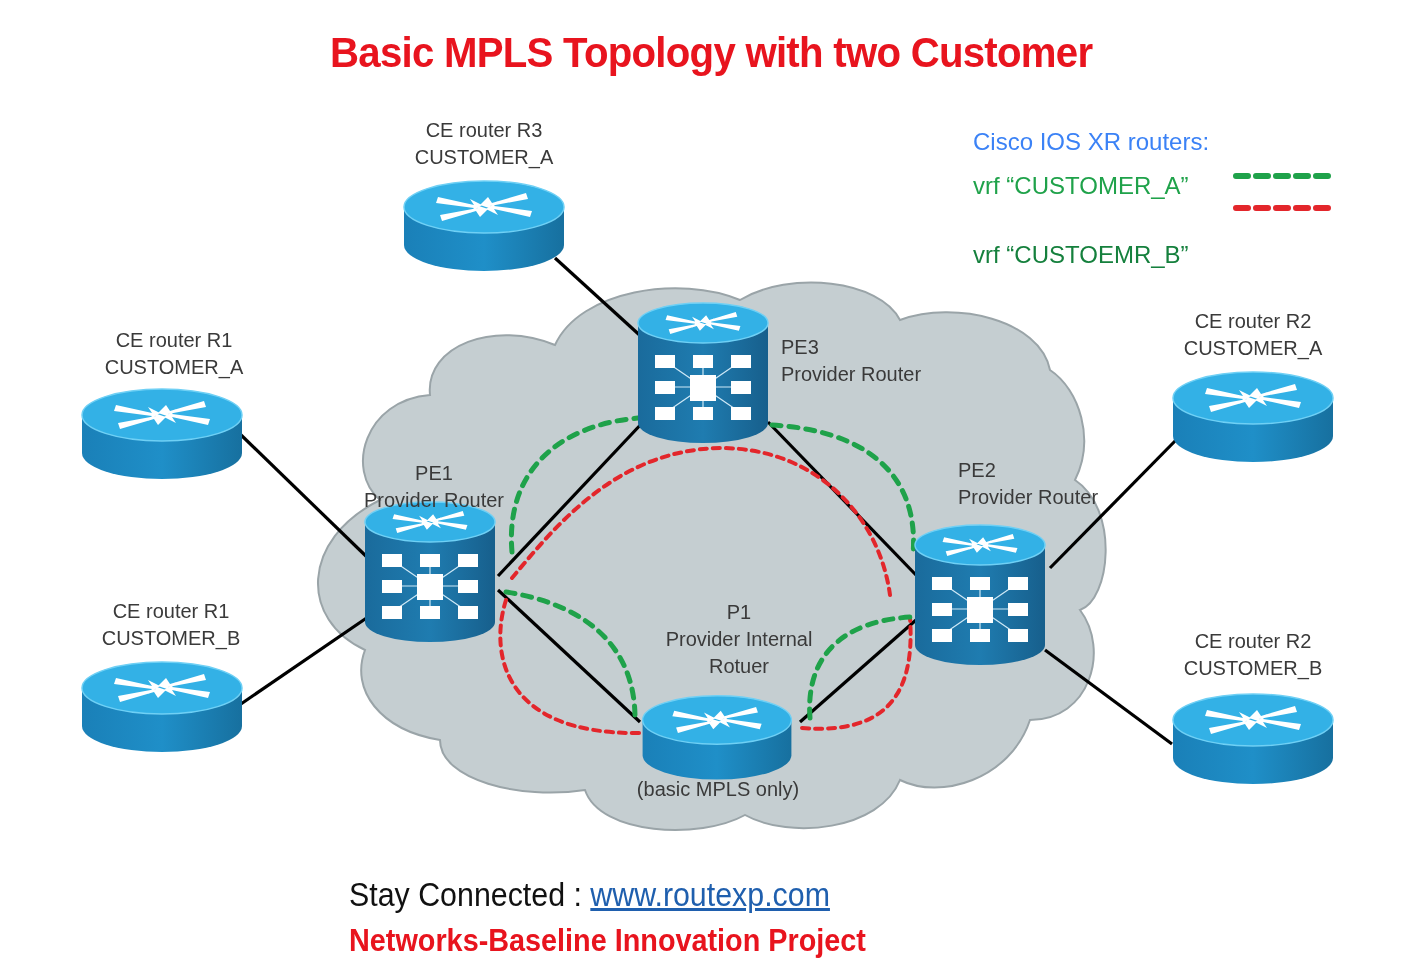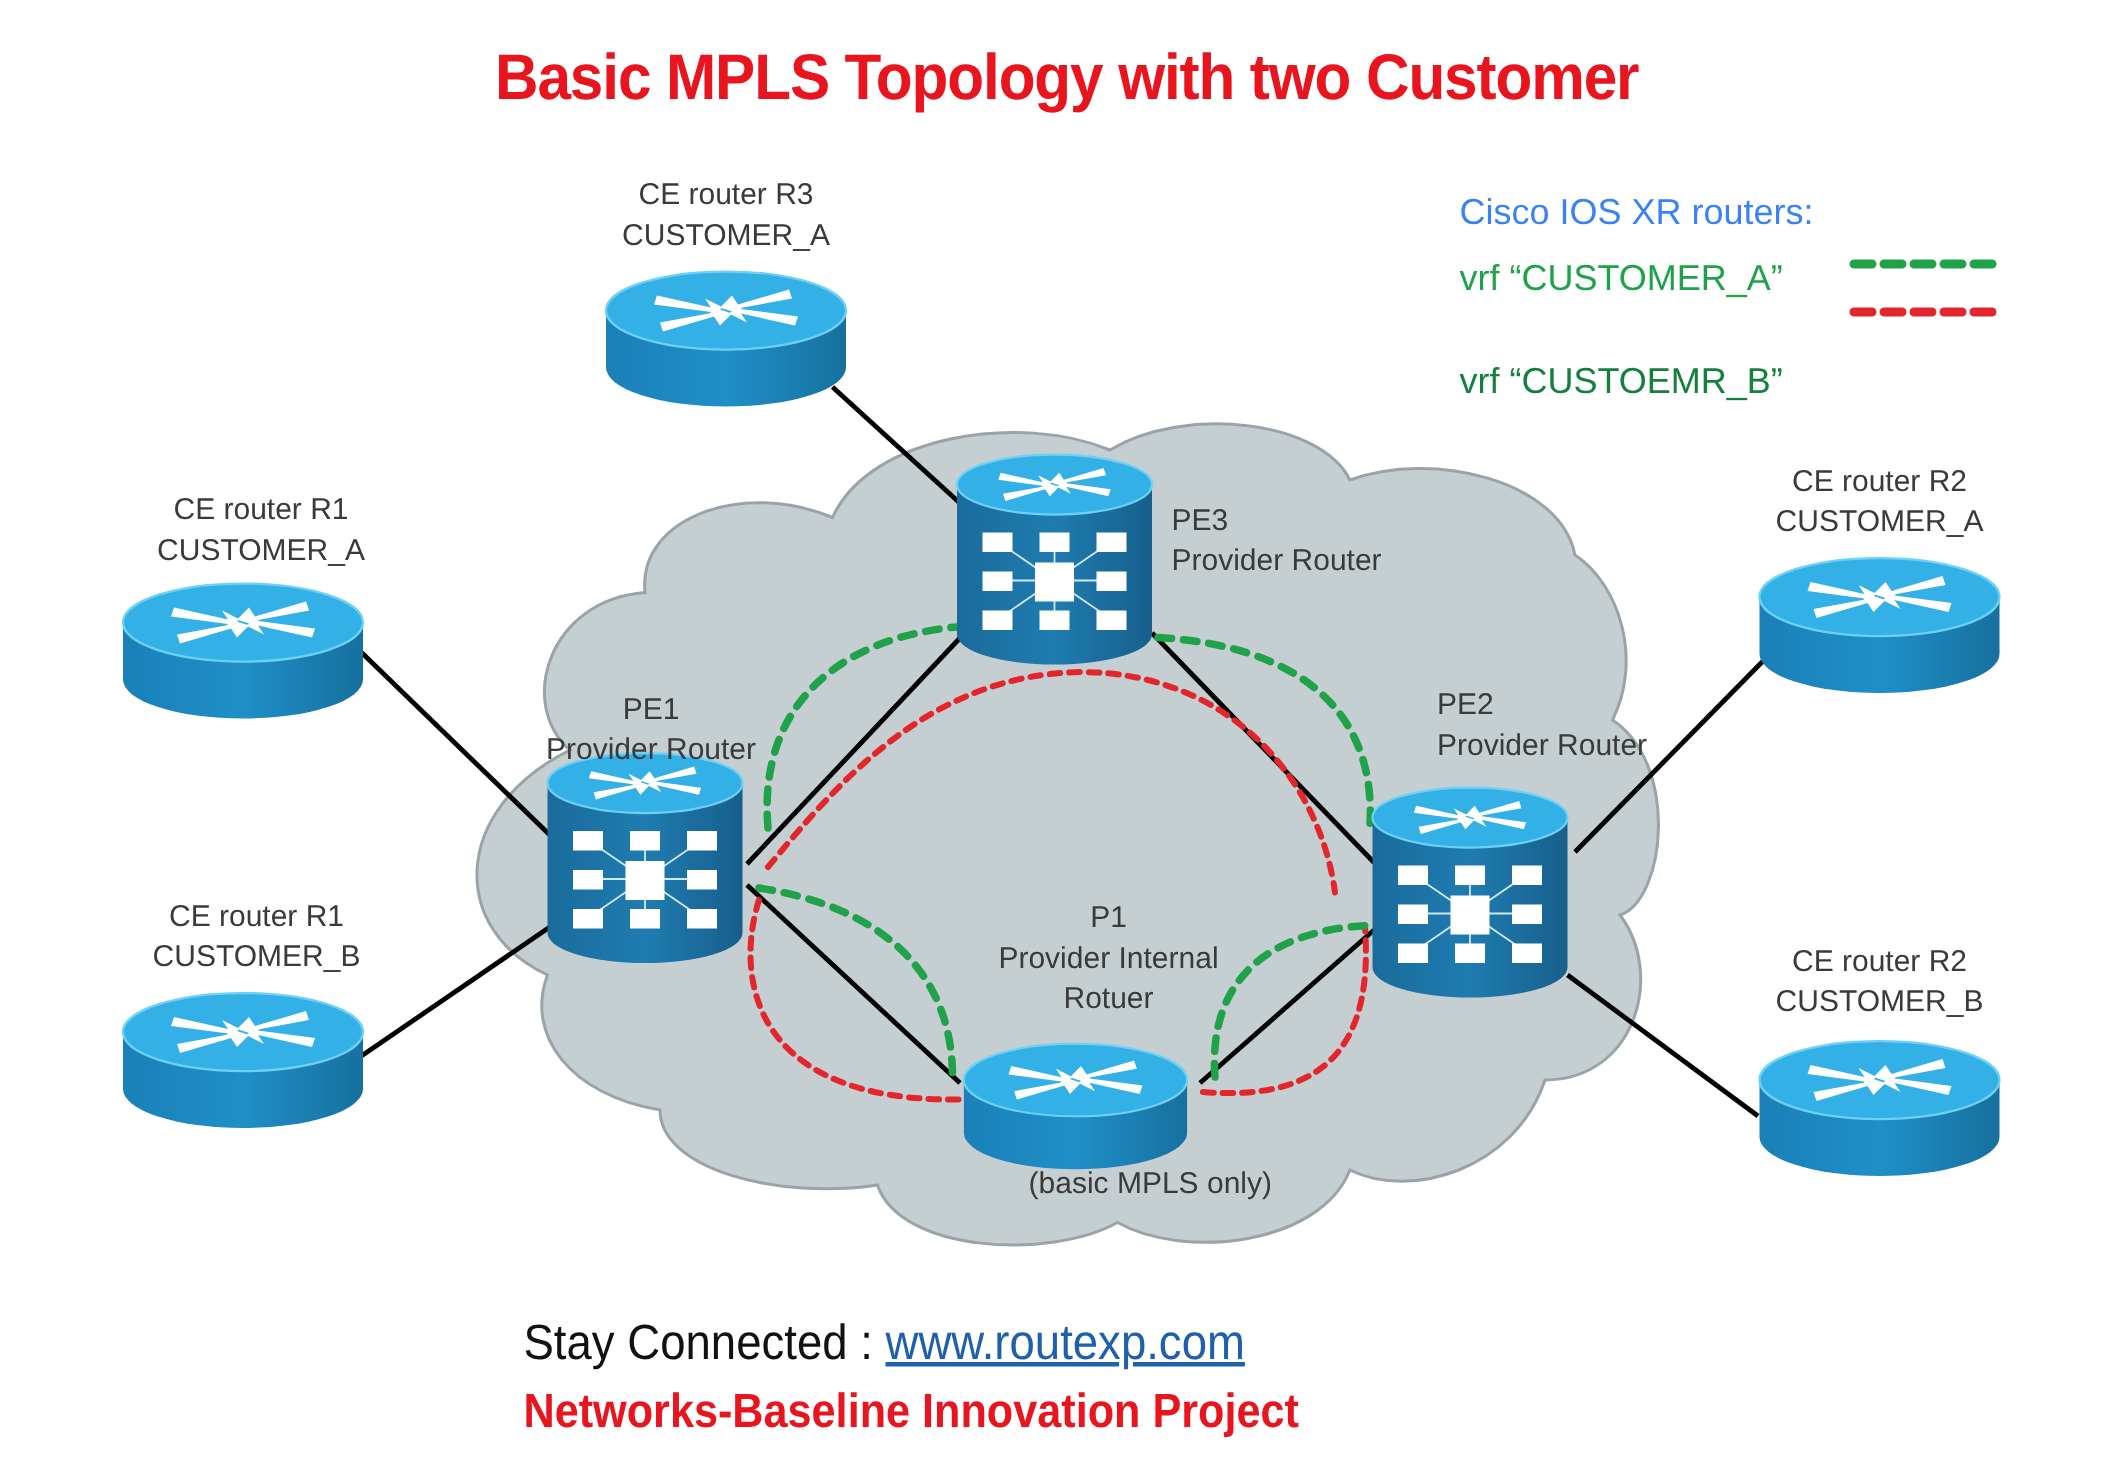--- a/index.html
+++ b/index.html
@@ -183,18 +183,18 @@
 <div class="lbl" style="left:925px;top:457px;margin-left:33px;">
   <div>PE2</div>
   <div>Provider Router</div>
 </div>
 
 <div class="lbl center" style="left:639px;top:599px;width:200px;">
   <div>P1</div>
   <div>Provider Internal</div>
   <div>Rotuer</div>
 </div>
-<div class="lbl center" style="left:628px;top:776px;width:220px;text-align:right;">(basic MPLS only)</div>
+<div class="lbl center" style="left:608px;top:776px;width:220px;">(basic MPLS only)</div>
 
 <div class="footer1">
   <span>Stay Connected : </span><a>www.routexp.com</a>
 </div>
 <div class="footer2">Networks-Baseline Innovation Project</div>
 
 </body></html>

